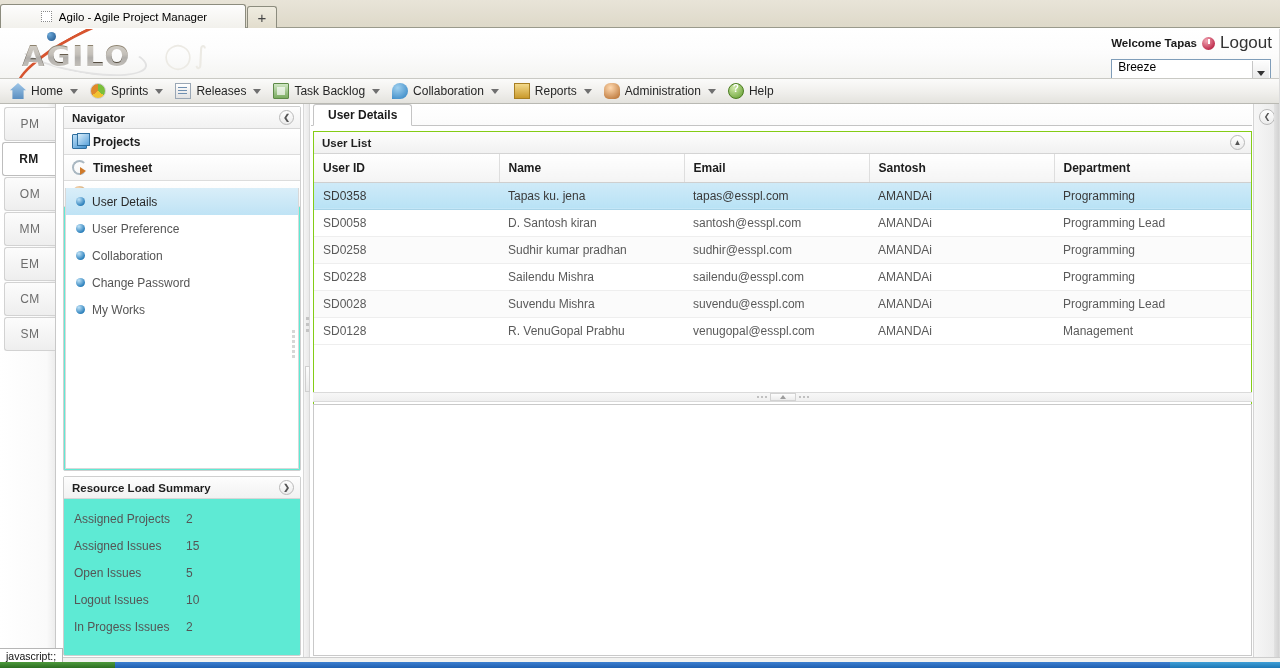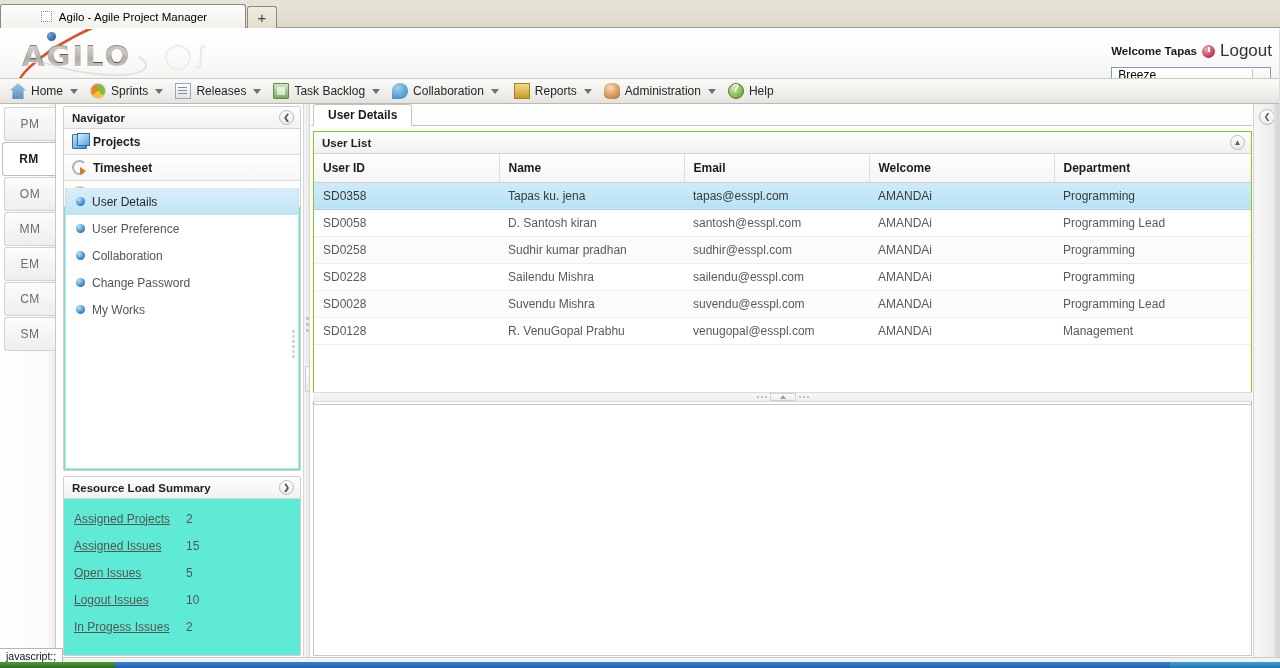--- a/index.html
+++ b/index.html
@@ -72,21 +72,21 @@
     -webkit-background-clip: text; background-clip: text;
     -webkit-text-fill-color: transparent;
     text-shadow: 0 1px 0 rgba(255,255,255,.6);
   }
   .logo-glyphs {
     position: absolute; left: 160px; top: 12px;
     font-size: 25px; color: #eceae4; letter-spacing: 2px;
     font-family: "DejaVu Sans", sans-serif;
   }
 
-  .welcome-area { position: absolute; right: 8px; top: 4px; text-align: right; margin-top: 8px; }
+  .welcome-area { position: absolute; right: 8px; top: 4px; text-align: right; }
   .welcome-line { display: flex; align-items: center; justify-content: flex-end; gap: 5px; font-size: 11.5px; }
   .welcome-name { font-weight: bold; color: #1a1a1a; }
   .logout-icon {
     width: 13px; height: 13px; border-radius: 50%;
     background: radial-gradient(circle at 35% 30%, #f2a8b6, #c0304f 70%, #8d1b33);
     position: relative;
   }
   .logout-icon::after {
     content: ""; position: absolute; left: 5.5px; top: 2px; width: 2px; height: 5px;
     background: #fff;
@@ -220,21 +220,21 @@
   .nav-scroll-dots {
     position: absolute; right: 2px; top: 140px; width: 4px; height: 90px;
   }
   .nav-scroll-dots span {
     display: block; width: 3px; height: 3px; background: #d6d6d6; margin: 2px 0;
   }
 
   .rls { position: absolute; left: 6px; top: 372px; width: 238px; height: 180px; }
   .rls-body { padding: 6px 0 0 0; }
   .rls-row { height: 27px; display: flex; align-items: center; font-size: 12px; color: #555; }
-  .rls-label { width: 122px; padding-left: 10px; text-decoration: underline; }
+  .rls-label { width: 122px; padding-left: 10px; }
   .rls-value { color: #555; }
 
   
   .vsplit {
     position: absolute; left: 303px; top: 0; width: 7px; height: 553px;
     background: linear-gradient(to right,#f4f4f4,#e9e9e9);
     border-left: 1px solid #d8d8d8; border-right: 1px solid #d8d8d8;
   }
   .vsplit .dots { position: absolute; left: 2px; top: 210px; }
   .vsplit .dots span { display:block; width:3px;height:3px;background:#c3c3c3;margin:3px 0; }
@@ -547,21 +547,21 @@
             <col style="width:185px">
             <col style="width:185px">
             <col style="width:185px">
             <col>
         </colgroup>
         <thead>
           <tr>
             <th>User ID</th>
             <th>Name</th>
             <th>Email</th>
-            <th>Welcome</th>
+            <th>Santosh</th>
             <th>Department</th>
           </tr>
         </thead>
         <tbody>
           <tr class="sel">
             <td>SD0358</td>
             <td>Tapas ku. jena</td>
             <td>tapas@esspl.com</td>
             <td>AMANDAi</td>
             <td>Programming</td>

